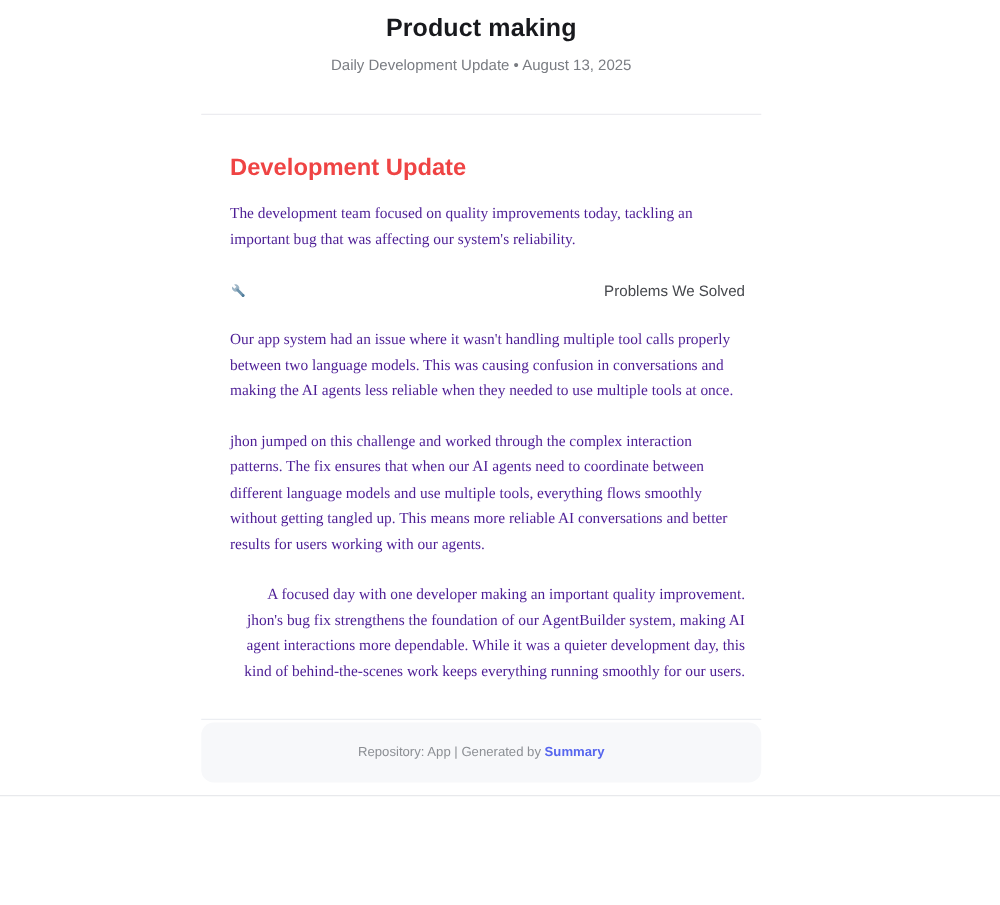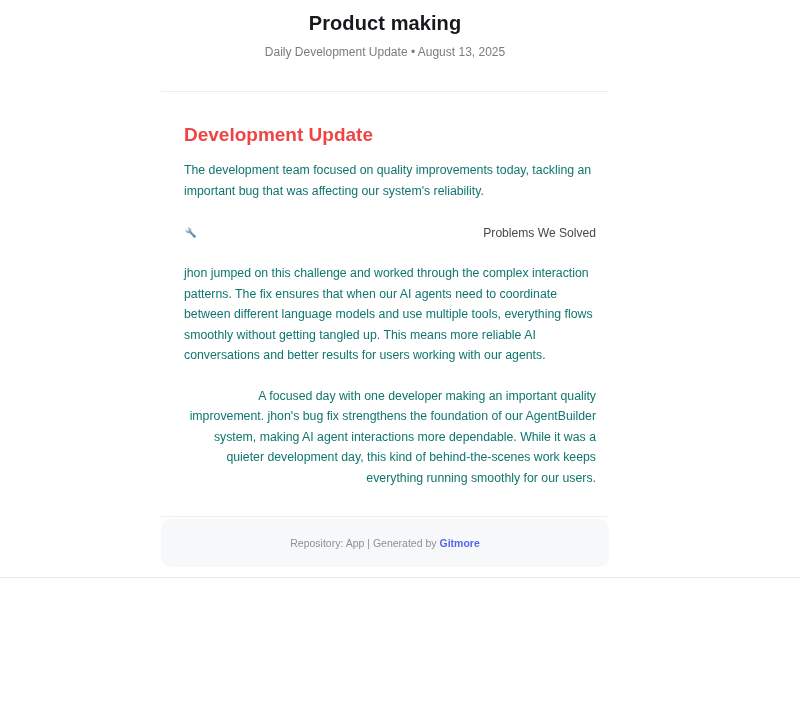--- a/index.html
+++ b/index.html
@@ -42,21 +42,22 @@
     margin: 0;
     font-size: 19px;
     line-height: 22px;
     font-weight: 700;
     color: #ef4444;
   }
   .para {
     margin: 0;
     font-size: 12.3px;
     line-height: 20.5px;
-    color: #0f766e;
+    color: #4c1d95;
+    font-family: Liberation Serif, serif;
   }
   .section-title {
     display: flex;
     align-items: center;
     gap: 8px;
     font-size: 12.1px;
     line-height: 20px;
     color: #46484d;
     justify-content: space-between;
   }
@@ -117,31 +118,32 @@
             <circle cx="8.1" cy="3.9" r="3.2" fill="#9db5c6"></circle>
             <rect x="6.9" y="0" width="2.4" height="3.6" fill="#ffffff"></rect>
             <rect x="6.8" y="5.2" width="2.6" height="9.6" rx="1.3" fill="#6f94ad"></rect>
             <rect x="6.8" y="12.2" width="2.6" height="2.6" rx="1.3" fill="#517d9c"></rect>
           </g>
         </svg>
       </span>
       <span>Problems We Solved</span>
     </div>
 
+    <p class="para sp-c">Our app system had an issue where it wasn't handling multiple tool calls properly between two language models. This was causing confusion in conversations and making the AI agents less reliable when they needed to use multiple tools at once.</p>
 
     <p class="para sp-d">jhon jumped on this challenge and worked through the complex interaction patterns. The fix ensures that when our AI agents need to coordinate between different language models and use multiple tools, everything flows smoothly without getting tangled up. This means more reliable AI conversations and better results for users working with our agents.</p>
 
 
     <p class="para sp-f">A focused day with one developer making an important quality improvement. jhon's bug fix strengthens the foundation of our AgentBuilder system, making AI agent interactions more dependable. While it was a quieter development day, this kind of behind-the-scenes work keeps everything running smoothly for our users.</p>
   </div>
 
   <div class="footer-divider"></div>
 
   <div class="footer">
     <span>
       <span>Repository: App | Generated by</span>
-      <a>Gitmore</a>
+      <a>Summary</a>
     </span>
   </div>
 
 </div>
 
 <div class="page-bottom-divider"></div>
 
 </body></html>

